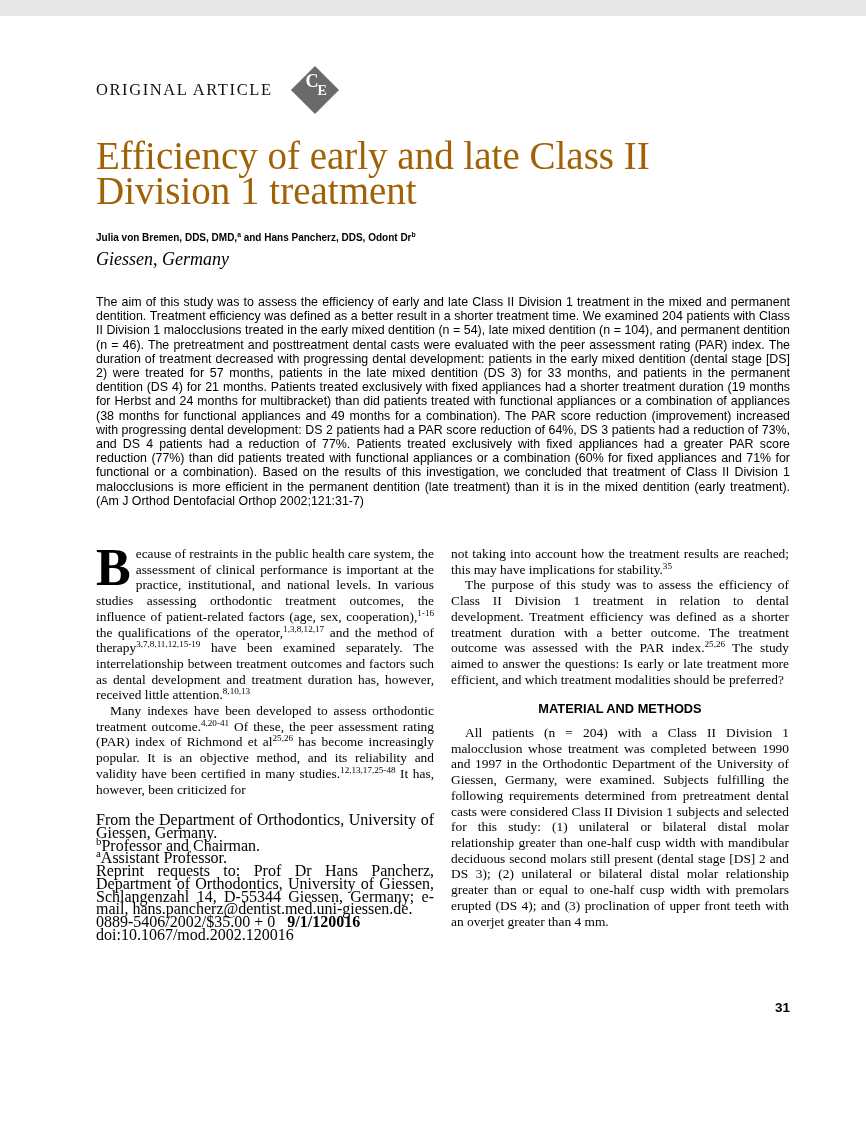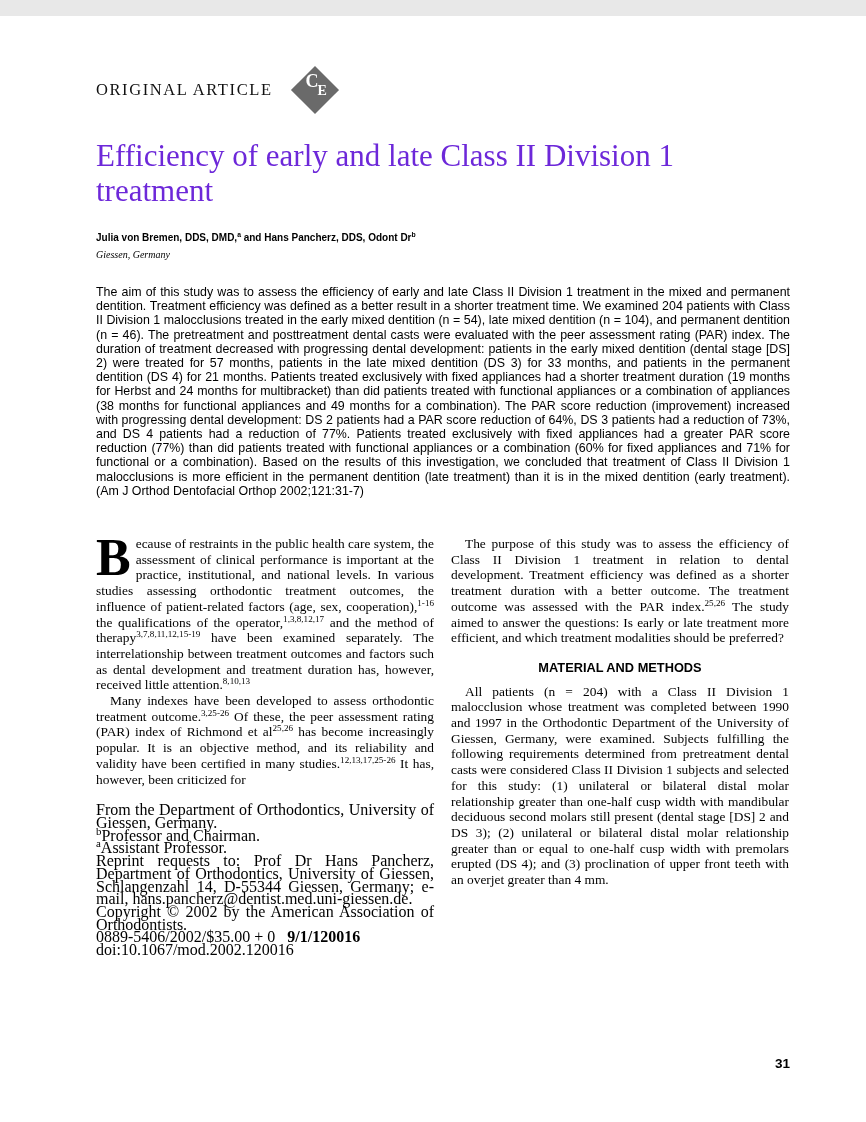--- a/index.html
+++ b/index.html
@@ -33,32 +33,32 @@
   }
   .ce-letter-bottom {
     position:absolute; left:31px; top:21px;
     color:#fff; font-family:"Liberation Serif", serif; font-weight:700; font-size:14px;
   }
 
   
   .article-title {
     margin-top:20px;
     font-family:"Liberation Serif", serif;
-    font-weight:400; font-size:31px; line-height:35px; color:#6d28d9;
+    font-weight:400; font-size:39px; line-height:35px; color:#a16207;
     max-width:660px;
   }
   .authors {
     margin-top:22px;
     font-family:"Liberation Sans", sans-serif;
     font-weight:700; font-size:10px; line-height:16px;
   }
   .affiliation {
     margin-top:3px;
     font-family:"Liberation Serif", serif;
-    font-style:italic; font-size:10px;
+    font-style:italic; font-size:18px;
   }
 
   
   .abstract {
     margin-top:25px;
     font-family:Liberation Sans, sans-serif;
     font-size:12.4px; line-height:14.2px;
     text-align:justify;
   }
 
@@ -80,21 +80,21 @@
     font-weight:700; font-size:12.8px;
     margin:14px 0 8px 0 !important;
     text-align:center;
   }
 
   
   .footnotes { margin-top:17px; font-size:16px; line-height:12.7px; text-align:justify; }
   .footnotes p { margin:0; }
 
   .page-number {
-    position:absolute; top:1040px; right:76px;
+    position:absolute; top:984px; right:76px;
     font-family:"Liberation Sans", sans-serif;
     font-weight:700; font-size:13.5px;
   }
 </style>
 </head>
 <body>
 
 <div class="page">
   <div class="content">
 
@@ -111,34 +111,34 @@
 
     <div class="authors">Julia von Bremen, DDS, DMD,<sup>a</sup> and Hans Pancherz, DDS, Odont Dr<sup>b</sup></div>
     <div class="affiliation">Giessen, Germany</div>
 
     <div class="abstract">The aim of this study was to assess the efficiency of early and late Class II Division 1 treatment in the mixed and permanent dentition. Treatment efficiency was defined as a better result in a shorter treatment time. We examined 204 patients with Class II Division 1 malocclusions treated in the early mixed dentition (n = 54), late mixed dentition (n = 104), and permanent dentition (n = 46). The pretreatment and posttreatment dental casts were evaluated with the peer assessment rating (PAR) index. The duration of treatment decreased with progressing dental development: patients in the early mixed dentition (dental stage [DS] 2) were treated for 57 months, patients in the late mixed dentition (DS 3) for 33 months, and patients in the permanent dentition (DS 4) for 21 months. Patients treated exclusively with fixed appliances had a shorter treatment duration (19 months for Herbst and 24 months for multibracket) than did patients treated with functional appliances or a combination of appliances (38 months for functional appliances and 49 months for a combination). The PAR score reduction (improvement) increased with progressing dental development: DS 2 patients had a PAR score reduction of 64%, DS 3 patients had a reduction of 73%, and DS 4 patients had a reduction of 77%. Patients treated exclusively with fixed appliances had a greater PAR score reduction (77%) than did patients treated with functional appliances or a combination (60% for fixed appliances and 71% for functional or a combination). Based on the results of this investigation, we concluded that treatment of Class II Division 1 malocclusions is more efficient in the permanent dentition (late treatment) than it is in the mixed dentition (early treatment). (Am J Orthod Dentofacial Orthop 2002;121:31-7)</div>
 
     <div class="columns">
 
       <div class="col">
         <p class="body-p"><span class="dropcap">B</span><span>ecause of restraints in the public health care system, the assessment of clinical performance is important at the practice, institutional, and national levels. In various studies assessing orthodontic treatment outcomes, the influence of patient-related factors (age, sex, cooperation),<sup>1-16</sup> the qualifications of the operator,<sup>1,3,8,12,17</sup> and the method of therapy<sup>3,7,8,11,12,15-19</sup> have been examined separately. The interrelationship between treatment outcomes and factors such as dental development and treatment duration has, however, received little attention.<sup>8,10,13</sup></span></p>
-        <p class="indent">Many indexes have been developed to assess orthodontic treatment outcome.<sup>3,25-26</sup> Of these, the peer assessment rating (PAR) index of Richmond et al<sup>25,26</sup> has become increasingly popular. It is an objective method, and its reliability and validity have been certified in many studies.<sup>12,13,17,25-26</sup> It has, however, been criticized for</p>
+        <p class="indent">Many indexes have been developed to assess orthodontic treatment outcome.<sup>4,20-41</sup> Of these, the peer assessment rating (PAR) index of Richmond et al<sup>25,26</sup> has become increasingly popular. It is an objective method, and its reliability and validity have been certified in many studies.<sup>12,13,17,25-48</sup> It has, however, been criticized for</p>
 
         <div class="footnotes">
           <p>From the Department of Orthodontics, University of Giessen, Germany.</p>
           <p><sup>b</sup>Professor and Chairman.</p>
           <p><sup>a</sup>Assistant Professor.</p>
           <p>Reprint requests to: Prof Dr Hans Pancherz, Department of Orthodontics, University of Giessen, Schlangenzahl 14, D-55344 Giessen, Germany; e-mail, hans.pancherz@dentist.med.uni-giessen.de.</p>
-          <p>Copyright © 2002 by the American Association of Orthodontists.</p>
           <p>0889-5406/2002/$35.00 + 0&nbsp;&nbsp;&nbsp;<span style="font-weight: 700;">9/1/120016</span></p>
           <p>doi:10.1067/mod.2002.120016</p>
         </div>
       </div>
 
       <div class="col">
+        <p>not taking into account how the treatment results are reached; this may have implications for stability.<sup>35</sup></p>
         <p class="indent">The purpose of this study was to assess the efficiency of Class II Division 1 treatment in relation to dental development. Treatment efficiency was defined as a shorter treatment duration with a better outcome. The treatment outcome was assessed with the PAR index.<sup>25,26</sup> The study aimed to answer the questions: Is early or late treatment more efficient, and which treatment modalities should be preferred?</p>
         <p class="section-heading">MATERIAL AND METHODS</p>
         <p class="indent">All patients (n = 204) with a Class II Division 1 malocclusion whose treatment was completed between 1990 and 1997 in the Orthodontic Department of the University of Giessen, Germany, were examined. Subjects fulfilling the following requirements determined from pretreatment dental casts were considered Class II Division 1 subjects and selected for this study: (1) unilateral or bilateral distal molar relationship greater than one-half cusp width with mandibular deciduous second molars still present (dental stage [DS] 2 and DS 3); (2) unilateral or bilateral distal molar relationship greater than or equal to one-half cusp width with premolars erupted (DS 4); and (3) proclination of upper front teeth with an overjet greater than 4 mm.</p>
       </div>
 
     </div>
   </div>
 
   <div class="page-number">31</div>
 </div>

